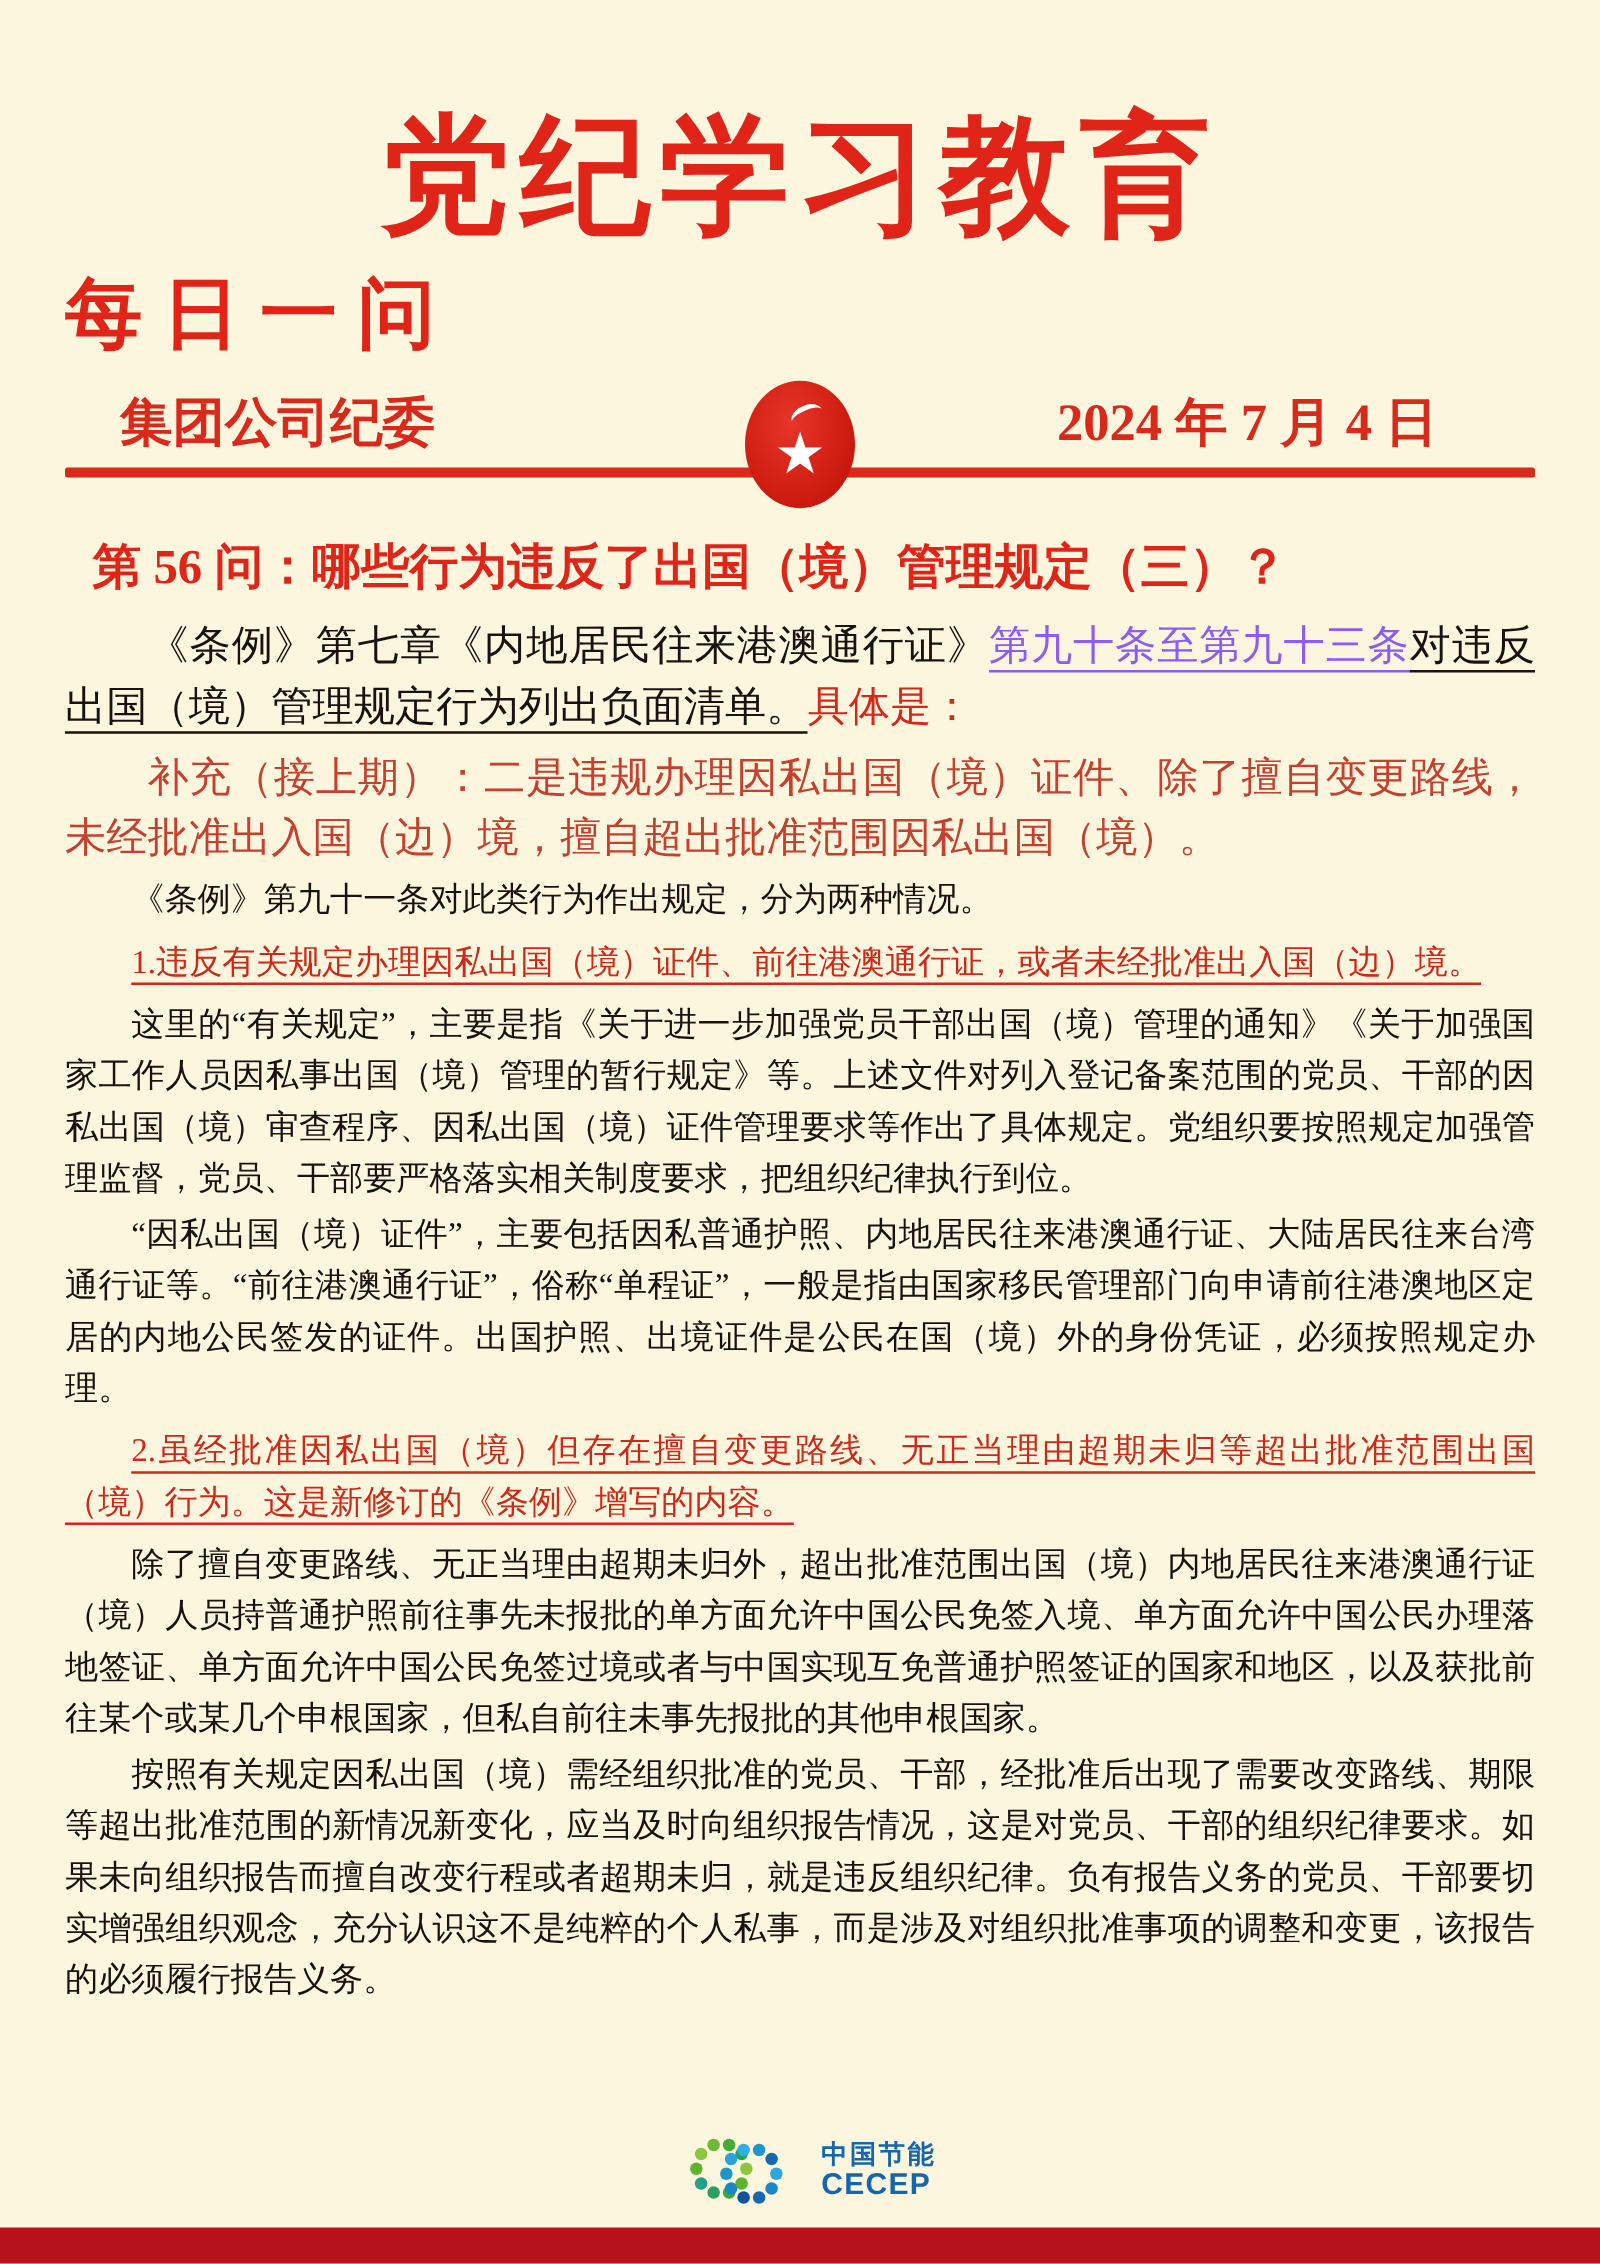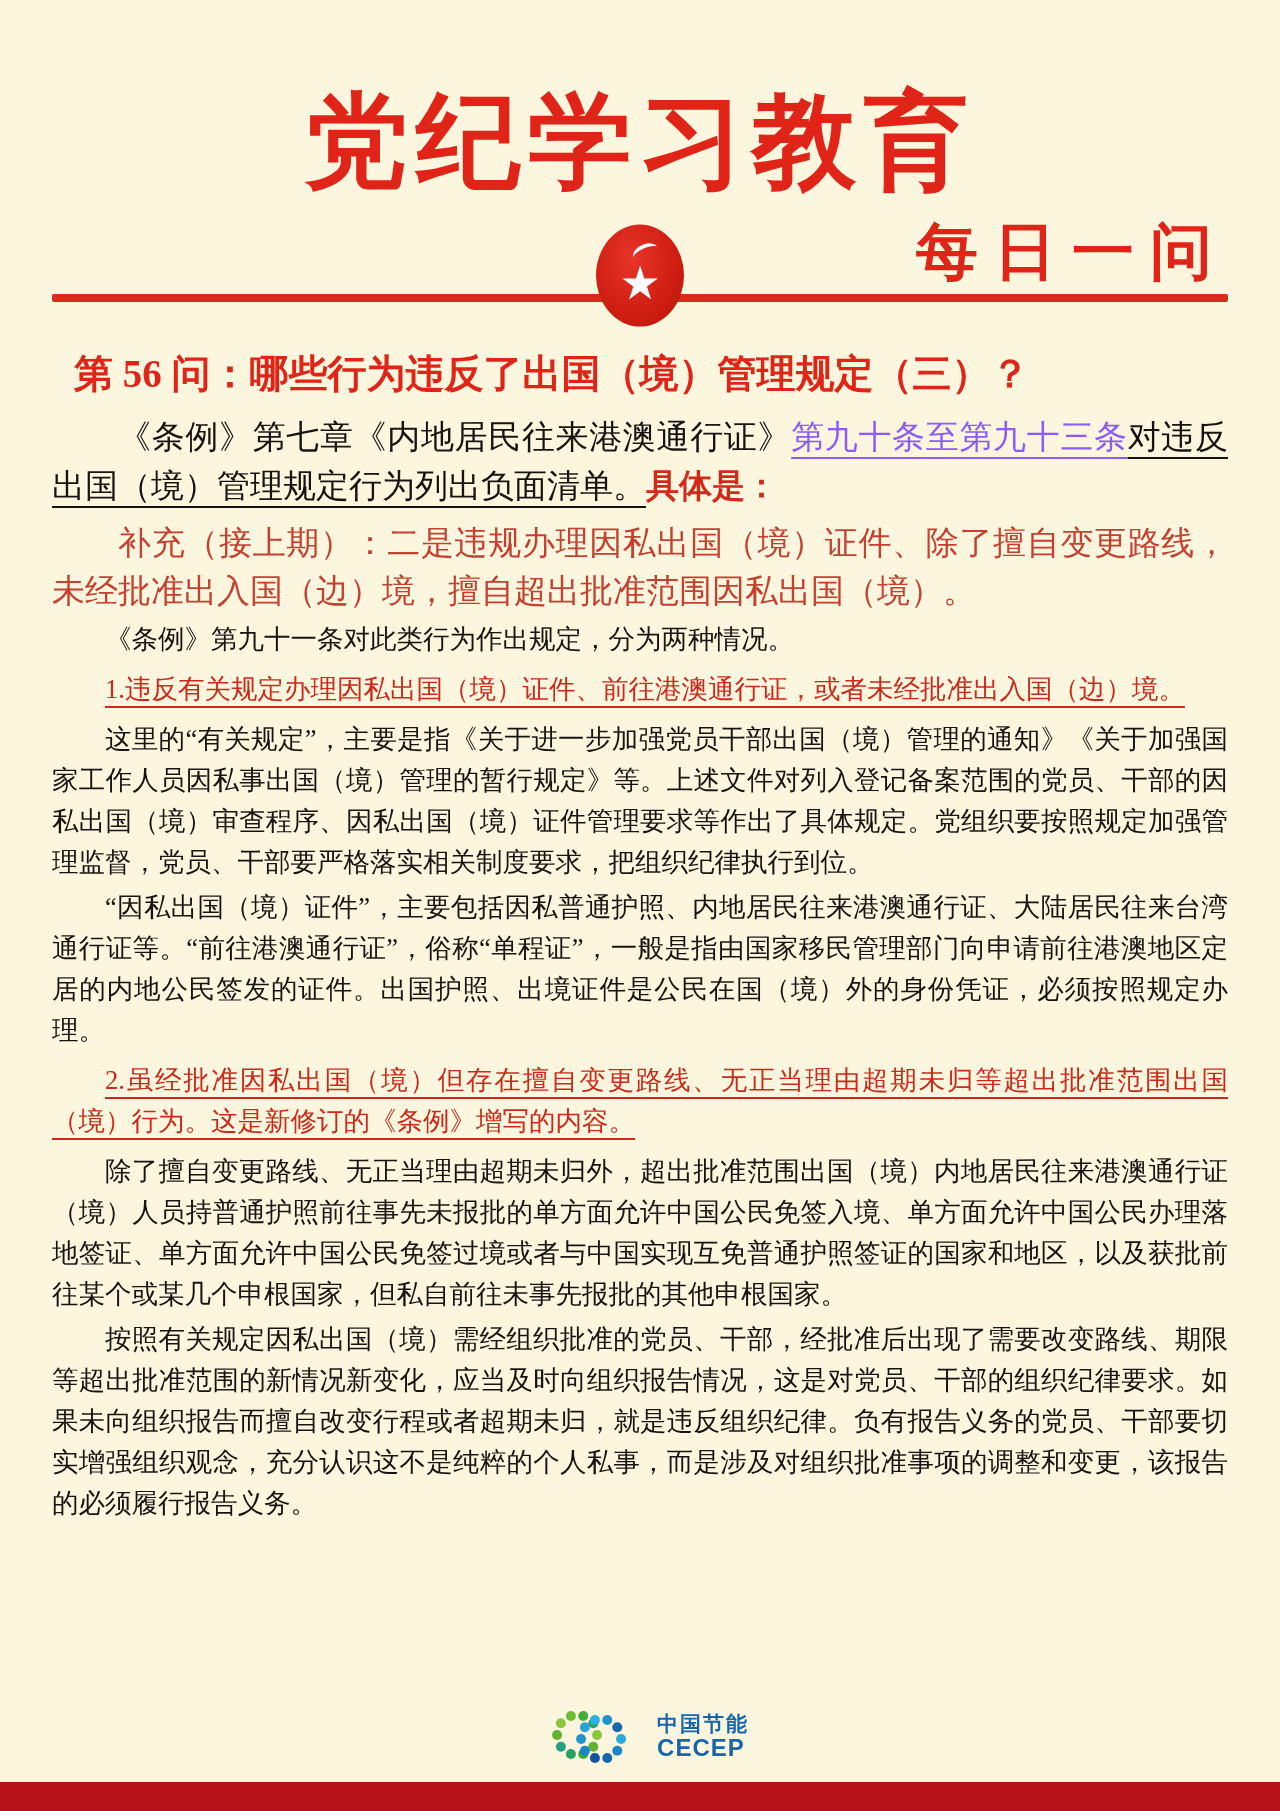--- a/index.html
+++ b/index.html
@@ -16,21 +16,21 @@
     text-align:center;
     font-size:104px;
     font-weight:700;
     letter-spacing:8px;
     color:#e02417;
     line-height:1.06;
     font-family:"Liberation Sans", sans-serif;
   }
   .sub-title{
     margin:22px 0 0 0;
-    text-align:right;
+    text-align:left;
     font-size:62px;
     font-weight:700;
     letter-spacing:16px;
     color:#e02417;
     line-height:1.1;
   }
   .masthead-row{
     display:flex;
     justify-content:space-between;
     align-items:flex-end;
@@ -82,21 +82,21 @@
   .intro{
     margin:16px 0 0 0;
     font-size:33px;
     line-height:49px;
     text-indent:2em;
     text-align:justify;
     color:#171310;
   }
   .intro .red{color:#8b5cf6;}
   .intro .u{text-decoration:underline;text-underline-offset:9px;text-decoration-thickness:2px;}
-  .intro .lead-tail{color:#d2291b;font-weight:700;}
+  .intro .lead-tail{color:#d2291b;font-weight:400;}
   .supplement{
     margin:8px 0 0 0;
     font-size:33px;
     line-height:48px;
     text-indent:2em;
     text-align:justify;
     color:#c4402f;
   }
   .body-text p{
     margin:4px 0 0 0;
@@ -140,20 +140,24 @@
 </style>
 </head>
 <body>
 
 <div class="page">
   <div class="content">
 
     <h1 class="main-title">党纪学习教育</h1>
     <h2 class="sub-title">每日一问</h2>
 
+    <div class="masthead-row">
+      <span>集团公司纪委</span>
+      <span>2024 年 7 月 4 日</span>
+    </div>
 
     <div class="divider">
       <div class="star-badge">
         <div class="star-swoosh"></div>
         <div class="star-glyph">★</div>
       </div>
     </div>
 
     <h3 class="question-title">第 56 问：哪些行为违反了出国（境）管理规定（三）？</h3>
 

